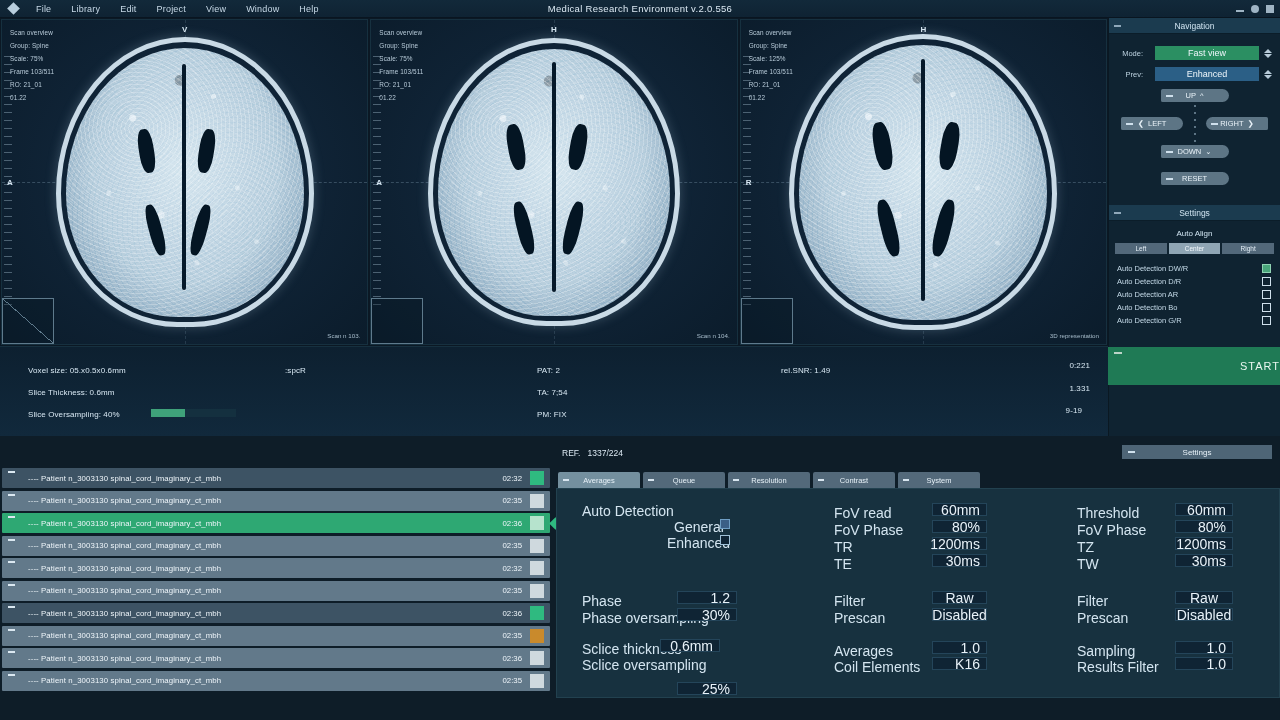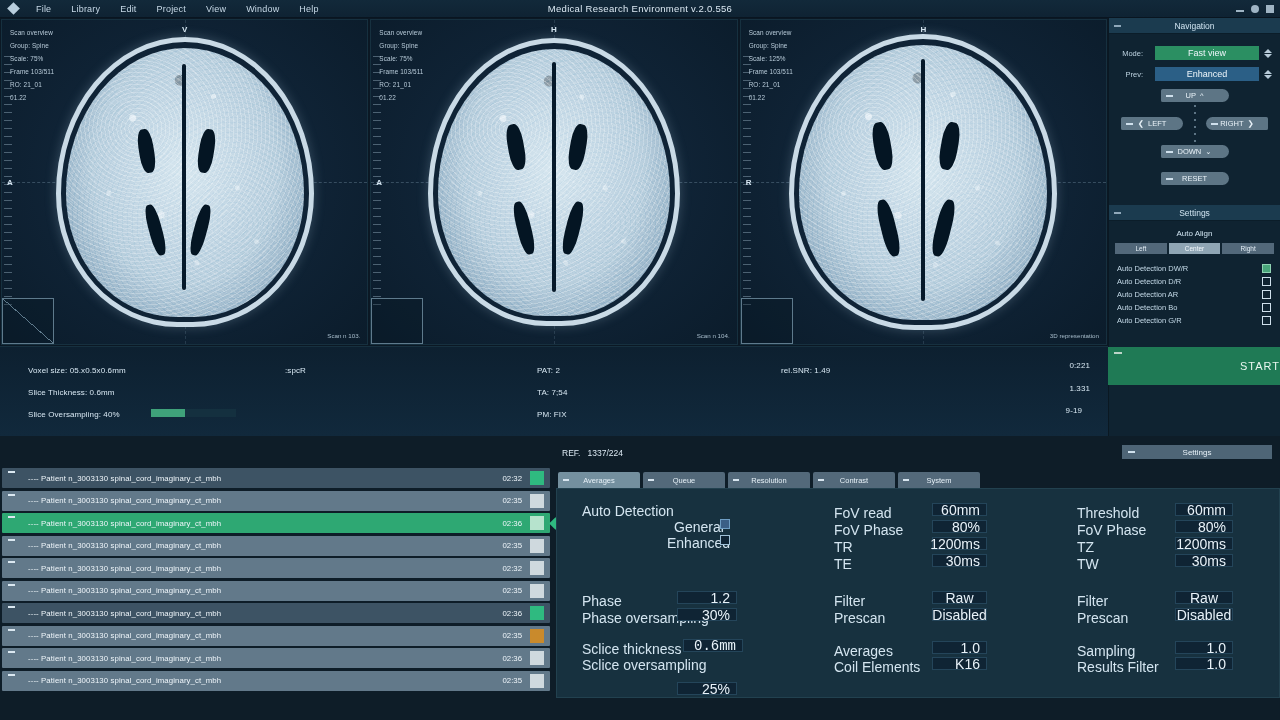--- a/index.html
+++ b/index.html
@@ -530,21 +530,21 @@
     <div class="prm" style="left:117px;top:30px;">General</div>
     <div class="ck fill" style="left:163px;top:30px;"></div>
     <div class="prm" style="left:110px;top:46px;">Enhanced</div>
     <div class="ck" style="left:163px;top:46px;"></div>
 
     <div class="prm" style="left:25px;top:104px;">Phase</div>
     <div class="val" style="left:120px;top:102px;width:60px;">1.2</div>
     <div class="prm" style="left:25px;top:121px;">Phase oversampling</div>
     <div class="val" style="left:120px;top:119px;width:60px;">30%</div>
     <div class="prm" style="left:25px;top:152px;">Sclice thickness</div>
-    <div class="val" style="left:126px;top:150px;width:60px;font-family:Liberation Mono, monospace;">0.6mm</div>
+    <div class="val" style="left:103px;top:150px;width:60px;">0.6mm</div>
     <div class="prm" style="left:25px;top:168px;">Sclice oversampling</div>
     <div class="val" style="left:120px;top:166px;width:60px;margin-top:27px;">25%</div>
 
     <div class="prm" style="left:277px;top:16px;">FoV read</div>
     <div class="val" style="left:375px;top:14px;width:55px;">60mm</div>
     <div class="prm" style="left:277px;top:33px;">FoV Phase</div>
     <div class="val" style="left:375px;top:31px;width:55px;">80%</div>
     <div class="prm" style="left:277px;top:50px;">TR</div>
     <div class="val" style="left:375px;top:48px;width:55px;">1200ms</div>
     <div class="prm" style="left:277px;top:67px;">TE</div>

